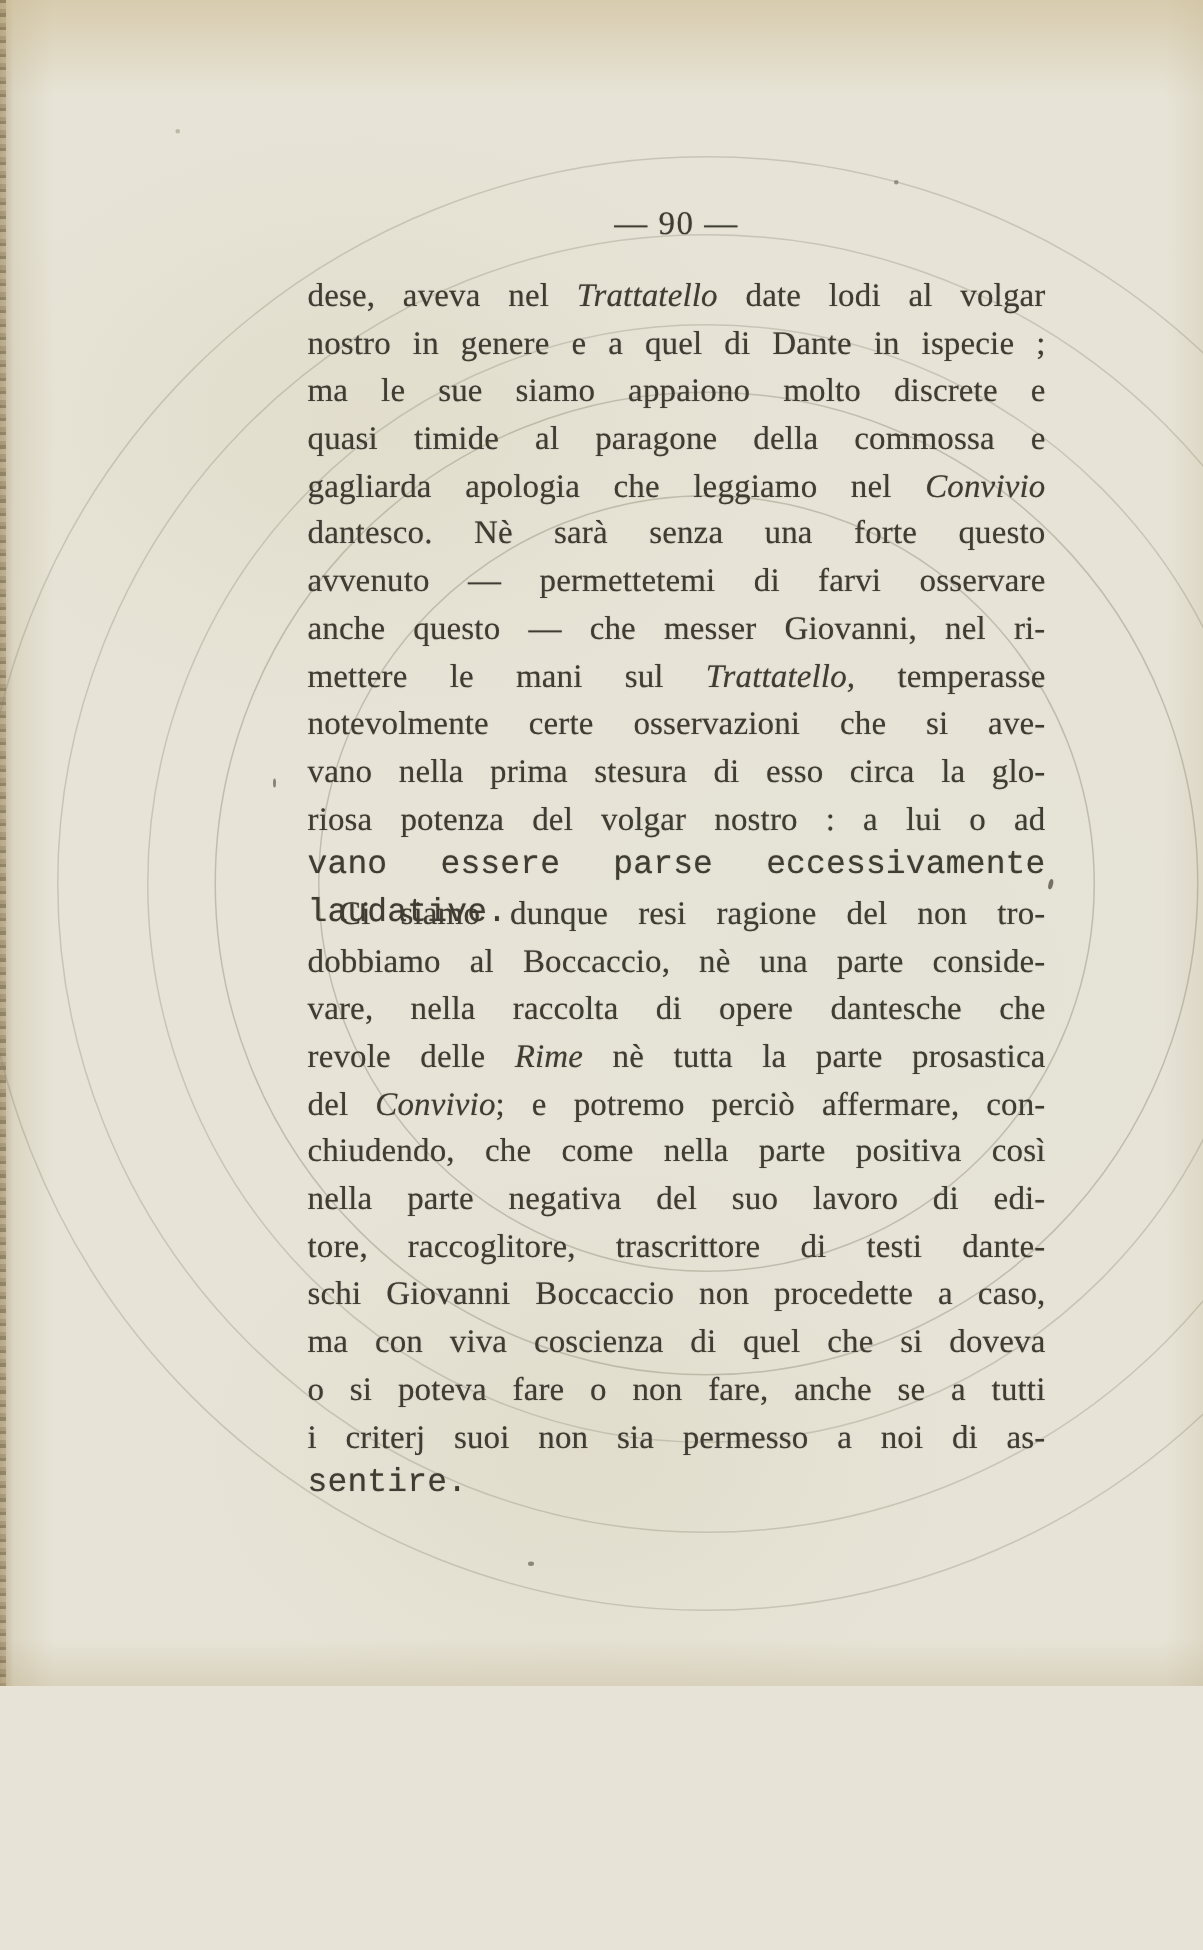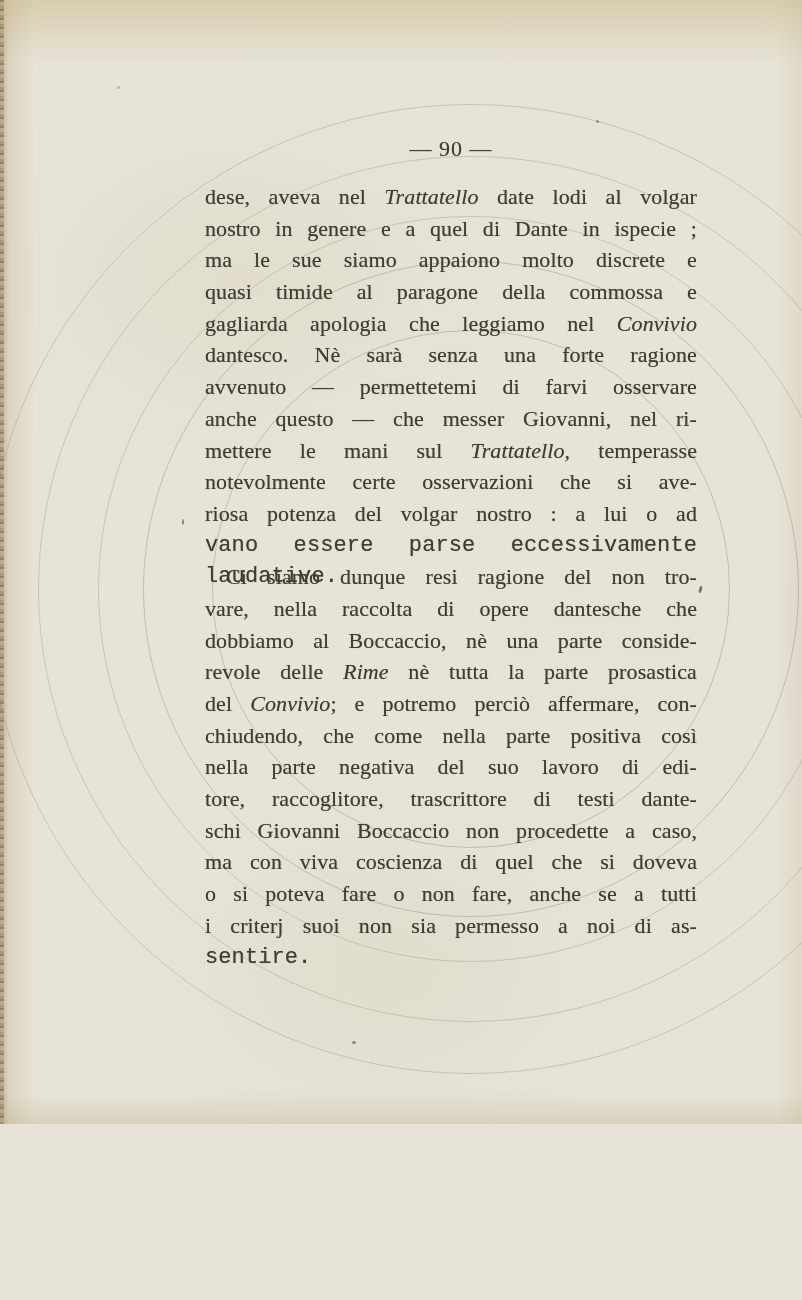--- a/index.html
+++ b/index.html
@@ -74,30 +74,31 @@
   <div class="speck" style="left:117px;top:86px;width:3px;height:3px;background:rgba(150,140,115,.5);"></div>
 
   <div class="page-number">— 90 —</div>
 
   <div class="page-text" id="page-text">
       <div class="line"><span>dese, aveva nel </span><span class="it">Trattatello</span><span> date lodi al volgar</span></div>
       <div class="line"><span>nostro in genere e a quel di Dante in ispecie ;</span></div>
       <div class="line"><span>ma le sue siamo appaiono molto discrete e</span></div>
       <div class="line"><span>quasi timide al paragone della commossa e</span></div>
       <div class="line"><span>gagliarda apologia che leggiamo nel </span><span class="it">Convivio</span></div>
-      <div class="line"><span>dantesco. Nè sarà senza una forte ragione</span></div>
+      <div class="line"><span>dantesco. Nè sarà senza una forte questo</span></div>
       <div class="line"><span>avvenuto — permettetemi di farvi osservare</span></div>
       <div class="line"><span>anche questo — che messer Giovanni, nel ri-</span></div>
       <div class="line"><span>mettere le mani sul </span><span class="it">Trattatello,</span><span> temperasse</span></div>
       <div class="line"><span>notevolmente certe osservazioni che si ave-</span></div>
+      <div class="line"><span>vano nella prima stesura di esso circa la glo-</span></div>
       <div class="line"><span>riosa potenza del volgar nostro : a lui o ad</span></div>
       <div class="line para-end"><span>vano essere parse eccessivamente laudative.</span></div>
       <div class="line indent"><span>Ci siamo dunque resi ragione del non tro-</span></div>
+      <div class="line"><span>dobbiamo al Boccaccio, nè una parte conside-</span></div>
       <div class="line"><span>vare, nella raccolta di opere dantesche che</span></div>
-      <div class="line"><span>dobbiamo al Boccaccio, nè una parte conside-</span></div>
       <div class="line"><span>revole delle </span><span class="it">Rime</span><span> nè tutta la parte prosastica</span></div>
       <div class="line"><span>del </span><span class="it">Convivio</span><span>; e potremo perciò affermare, con-</span></div>
       <div class="line"><span>chiudendo, che come nella parte positiva così</span></div>
       <div class="line"><span>nella parte negativa del suo lavoro di edi-</span></div>
       <div class="line"><span>tore, raccoglitore, trascrittore di testi dante-</span></div>
       <div class="line"><span>schi Giovanni Boccaccio non procedette a caso,</span></div>
       <div class="line"><span>ma con viva coscienza di quel che si doveva</span></div>
       <div class="line"><span>o si poteva fare o non fare, anche se a tutti</span></div>
       <div class="line"><span>i criterj suoi non sia permesso a noi di as-</span></div>
       <div class="line para-end"><span>sentire.</span></div>

